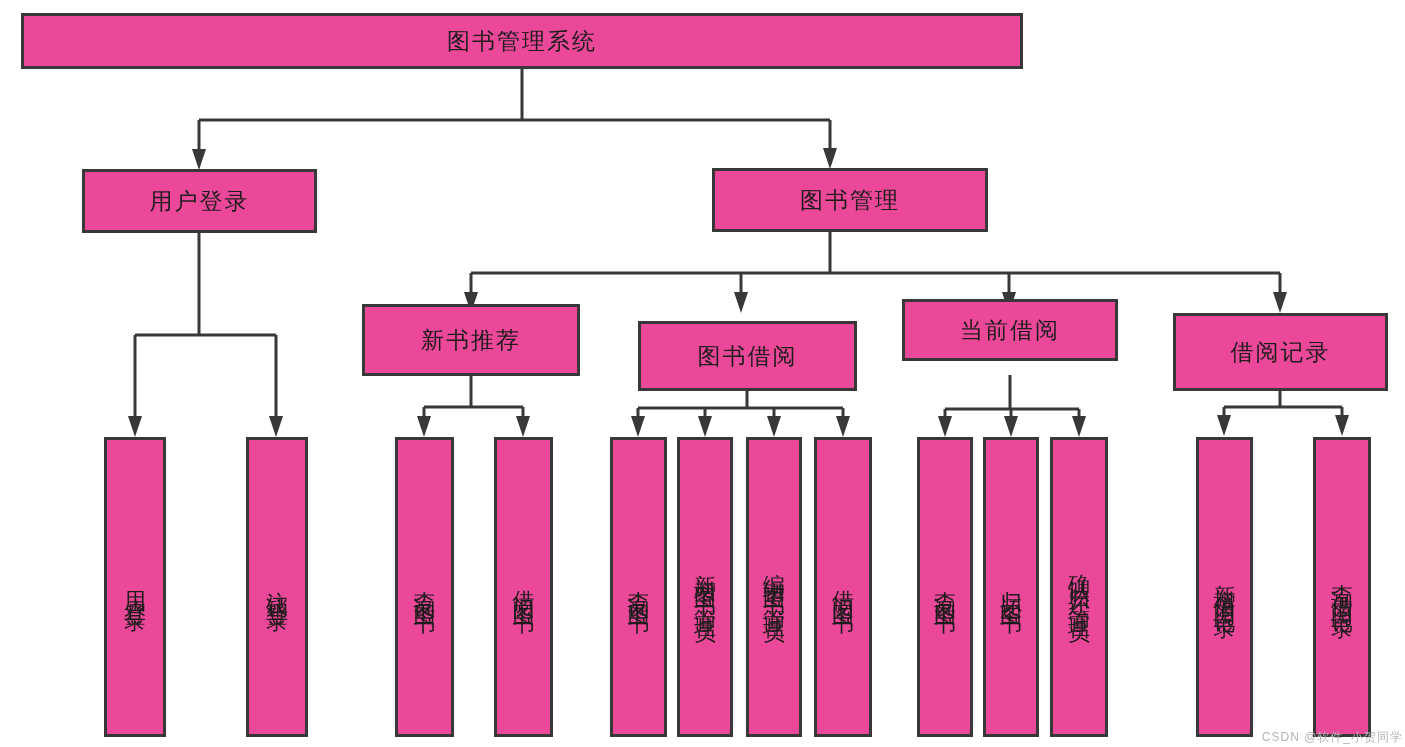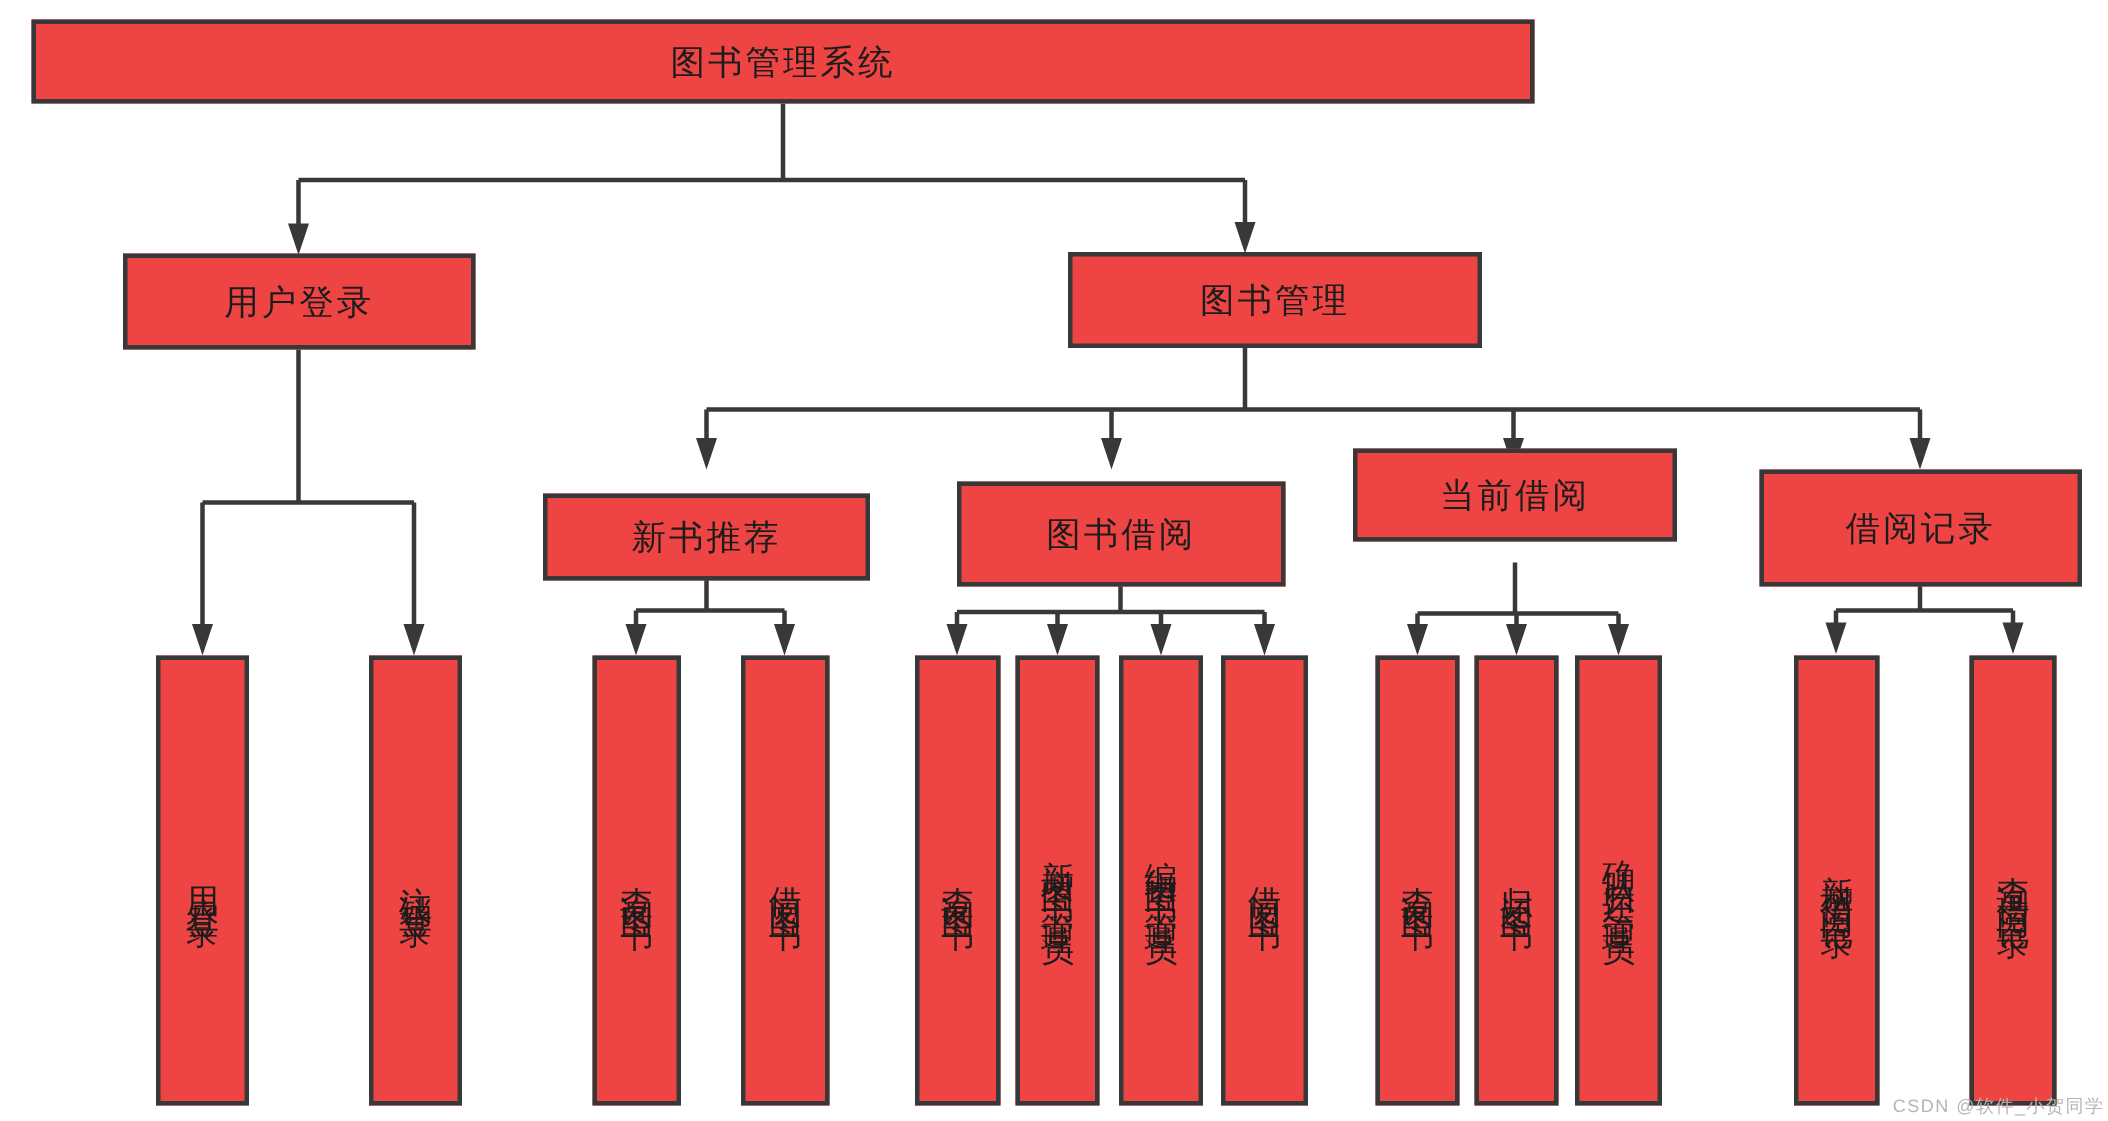--- a/index.html
+++ b/index.html
@@ -15,21 +15,21 @@
     background:#ffffff;
     overflow:hidden;
   }
   .connectors{
     position:absolute;left:0;top:0;z-index:0;
   }
   .node{
     position:absolute;
     box-sizing:border-box;
     border:3px solid var(--line);
-    background:#ef4444;
+    background:#ec4899;
     color:var(--text);
     display:flex;align-items:center;justify-content:center;
     z-index:1;
   }
   .hnode{
     font-size:23px;
     letter-spacing:2px;
     white-space:nowrap;
   }
   .leaf{
@@ -81,21 +81,21 @@
              M1079 437 L1072 416 L1086 416 Z
              M1224 436 L1217 415 L1231 415 Z
              M1342 436 L1335 415 L1349 415 Z"></path>
   </svg>
 
   <div class="node hnode" style="left:21px;top:13px;width:1002px;height:56px">图书管理系统</div>
 
   <div class="node hnode" style="left:82px;top:169px;width:235px;height:64px">用户登录</div>
   <div class="node hnode" style="left:712px;top:168px;width:276px;height:64px">图书管理</div>
 
-  <div class="node hnode" style="left:362px;top:329px;width:218px;height:58px">新书推荐</div>
+  <div class="node hnode" style="left:362px;top:304px;width:218px;height:72px">新书推荐</div>
   <div class="node hnode" style="left:638px;top:321px;width:219px;height:70px">图书借阅</div>
   <div class="node hnode" style="left:902px;top:299px;width:216px;height:62px">当前借阅</div>
   <div class="node hnode" style="left:1173px;top:313px;width:215px;height:78px">借阅记录</div>
 
   <div class="node leaf" style="left:104px;top:437px;width:62px;height:300px">用户登录</div>
   <div class="node leaf" style="left:246px;top:437px;width:62px;height:300px">注销登录</div>
 
   <div class="node leaf" style="left:395px;top:437px;width:59px;height:300px">查询图书</div>
   <div class="node leaf" style="left:494px;top:437px;width:59px;height:300px">借阅图书</div>
 

